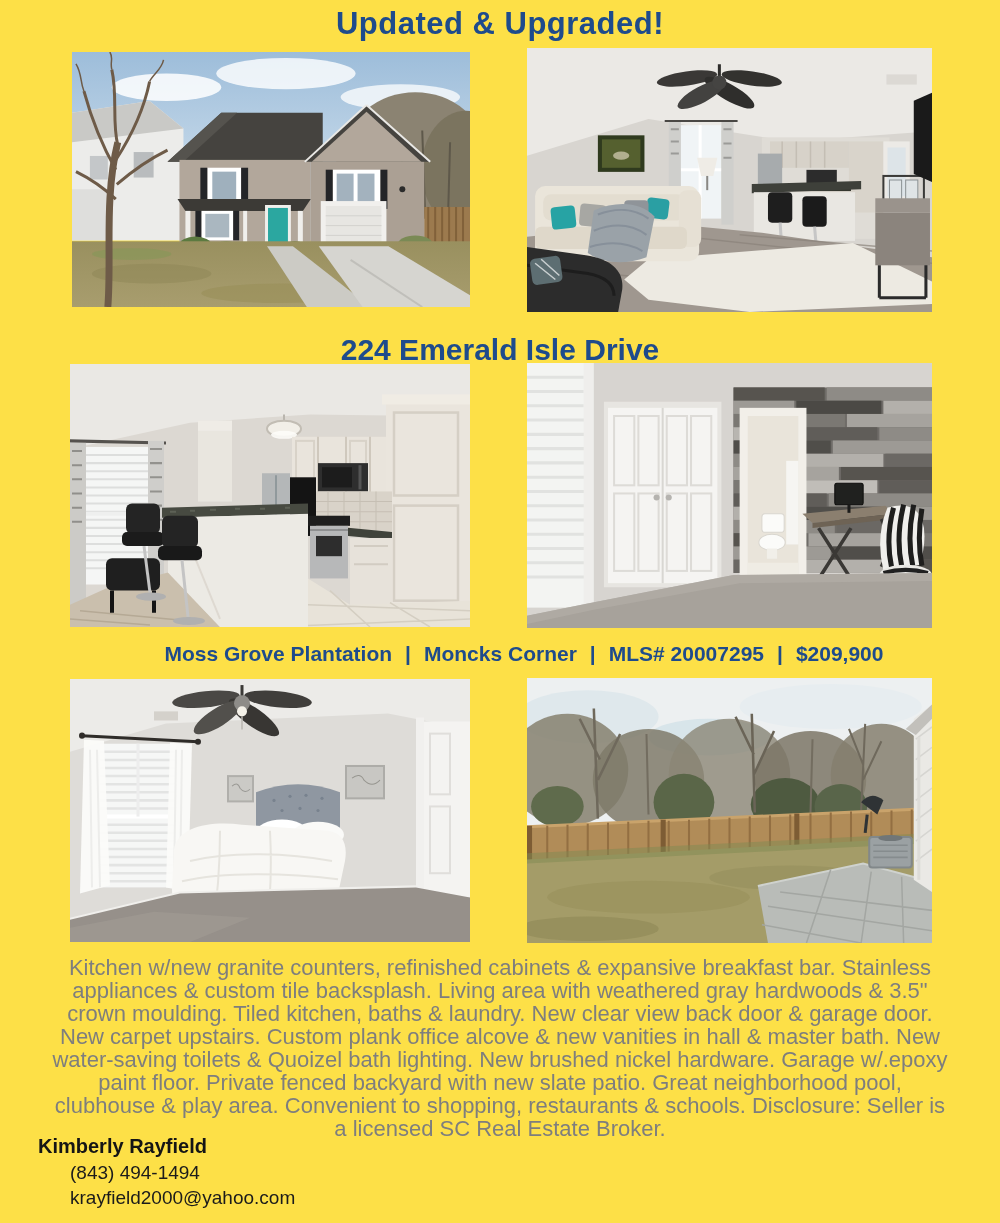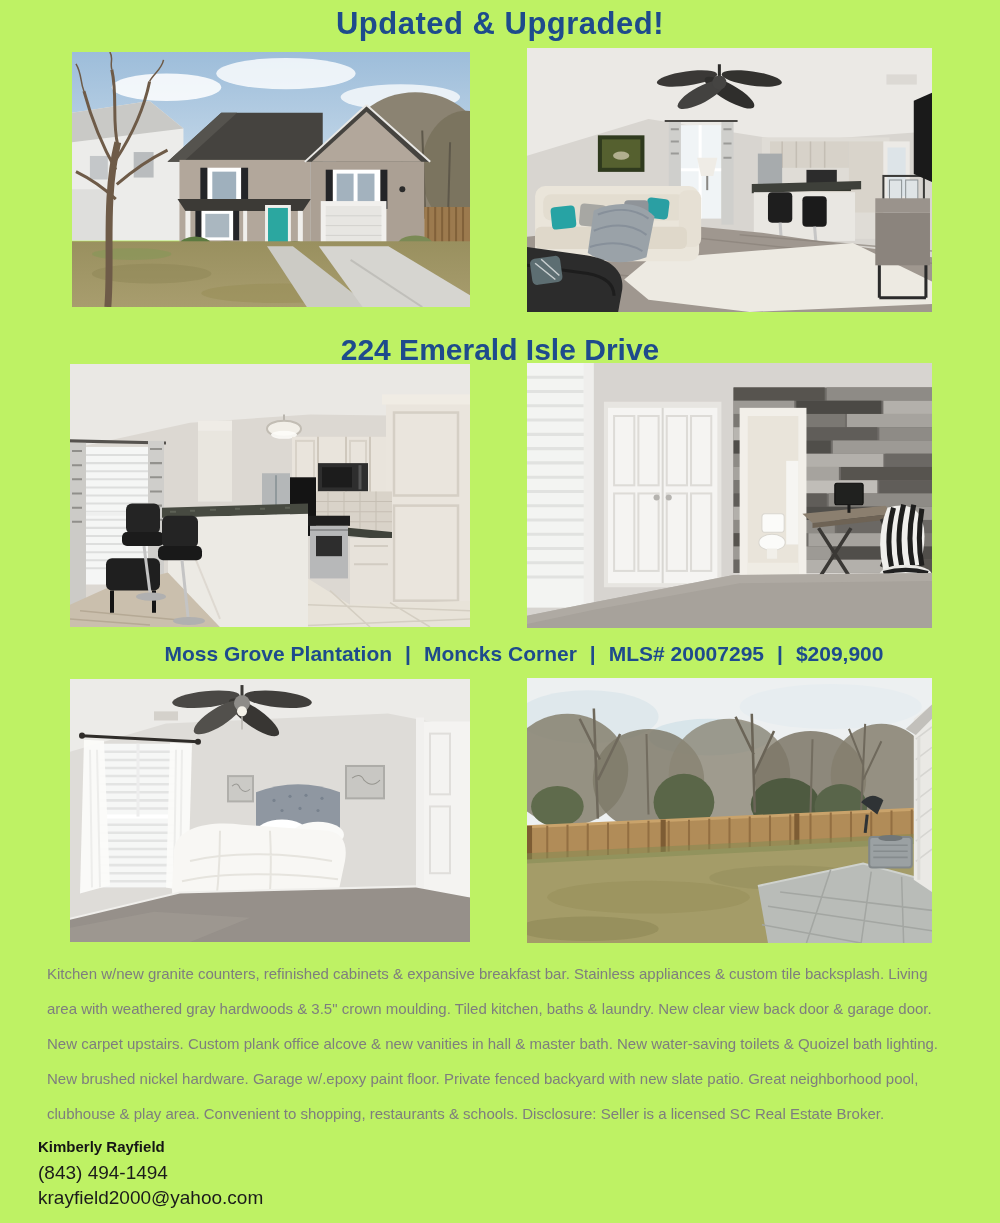--- a/index.html
+++ b/index.html
@@ -1,36 +1,36 @@
 <!DOCTYPE html>
 <html><head>
 <meta charset="utf-8">
 <style>
   html,body{margin:0;padding:0;background:#ffffff;}
-  .page{position:relative;width:1000px;height:1223px;background:#bef264;overflow:hidden;
+  .page{position:relative;width:1000px;height:1223px;background:#fde047;overflow:hidden;
         font-family:"Liberation Sans", sans-serif;}
   .abs{position:absolute;}
   .blue-title{color:#1e4b8c;font-weight:bold;text-align:center;width:1000px;left:0;}
   #main-title{top:6px;font-size:31px;letter-spacing:.5px;}
   #address-title{top:321px;font-size:30px;margin-top:12px;}
   #details-line{top:642px;font-size:21px;margin-left:24px;}
   #details-line .det-sep{margin:0 13px;font-weight:bold;}
   .photo{overflow:hidden;}
   .photo svg{display:block;width:100%;height:100%;}
   #photo-1{left:72px;top:52px;width:398px;height:255px;}
   #photo-2{left:527px;top:48px;width:405px;height:264px;}
   #photo-3{left:70px;top:364px;width:400px;height:263px;}
   #photo-4{left:527px;top:363px;width:405px;height:265px;}
   #photo-5{left:70px;top:679px;width:400px;height:263px;}
   #photo-6{left:527px;top:678px;width:405px;height:265px;}
-  #description{left:47px;top:956px;width:906px;font-size:15px;line-height:35px;
-               color:#7e7e7e;}
+  #description{left:47px;top:956px;width:906px;font-size:22px;line-height:23px;
+               color:#7e7e7e;text-align:center;}
   #agent-block{left:38px;top:1133px;color:#151515;}
-  #agent-name{font-size:15px;font-weight:bold;line-height:27px;}
-  #agent-phone,#agent-email{font-size:19px;line-height:25px;color:#1b1b1b;}
+  #agent-name{font-size:20px;font-weight:bold;line-height:27px;}
+  #agent-phone,#agent-email{font-size:19px;line-height:25px;color:#1b1b1b;margin-left:32px;}
   #company-block{right:42px;top:1146px;text-align:right;color:#2a2a2a;font-size:16.5px;line-height:21px;}
 </style>
 </head>
 <body>
 
 <div class="page">
 
   <div id="main-title" class="abs blue-title">Updated &amp; Upgraded!</div>
 
   <div id="photo-1" class="abs photo">

